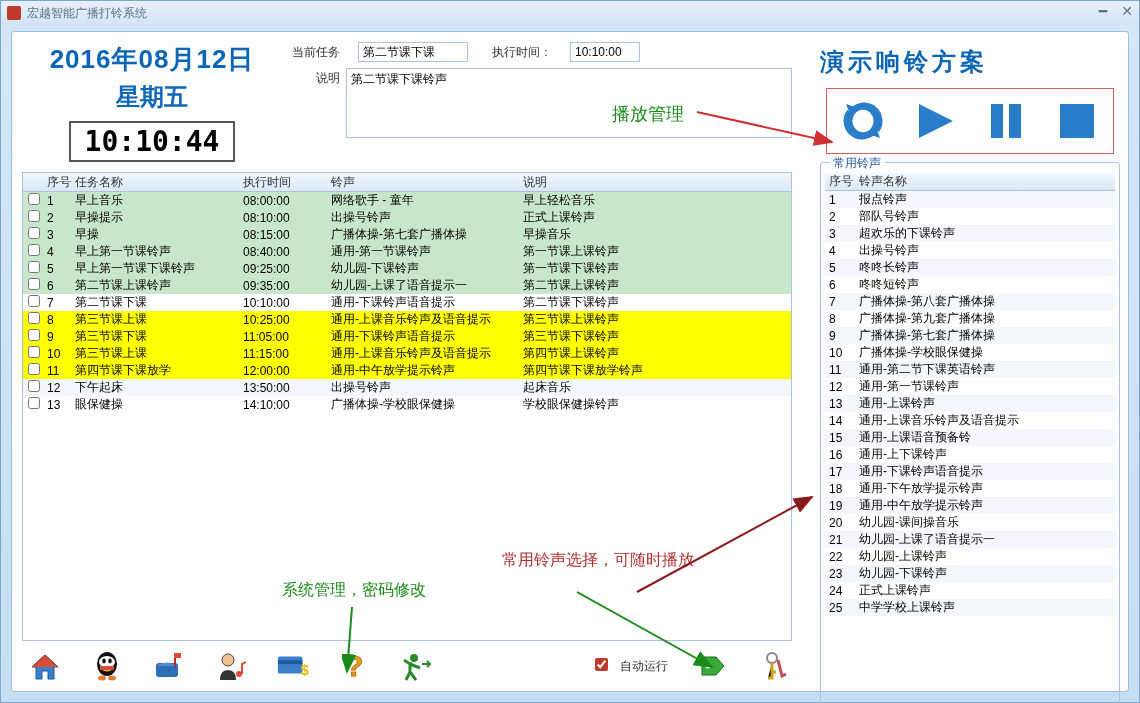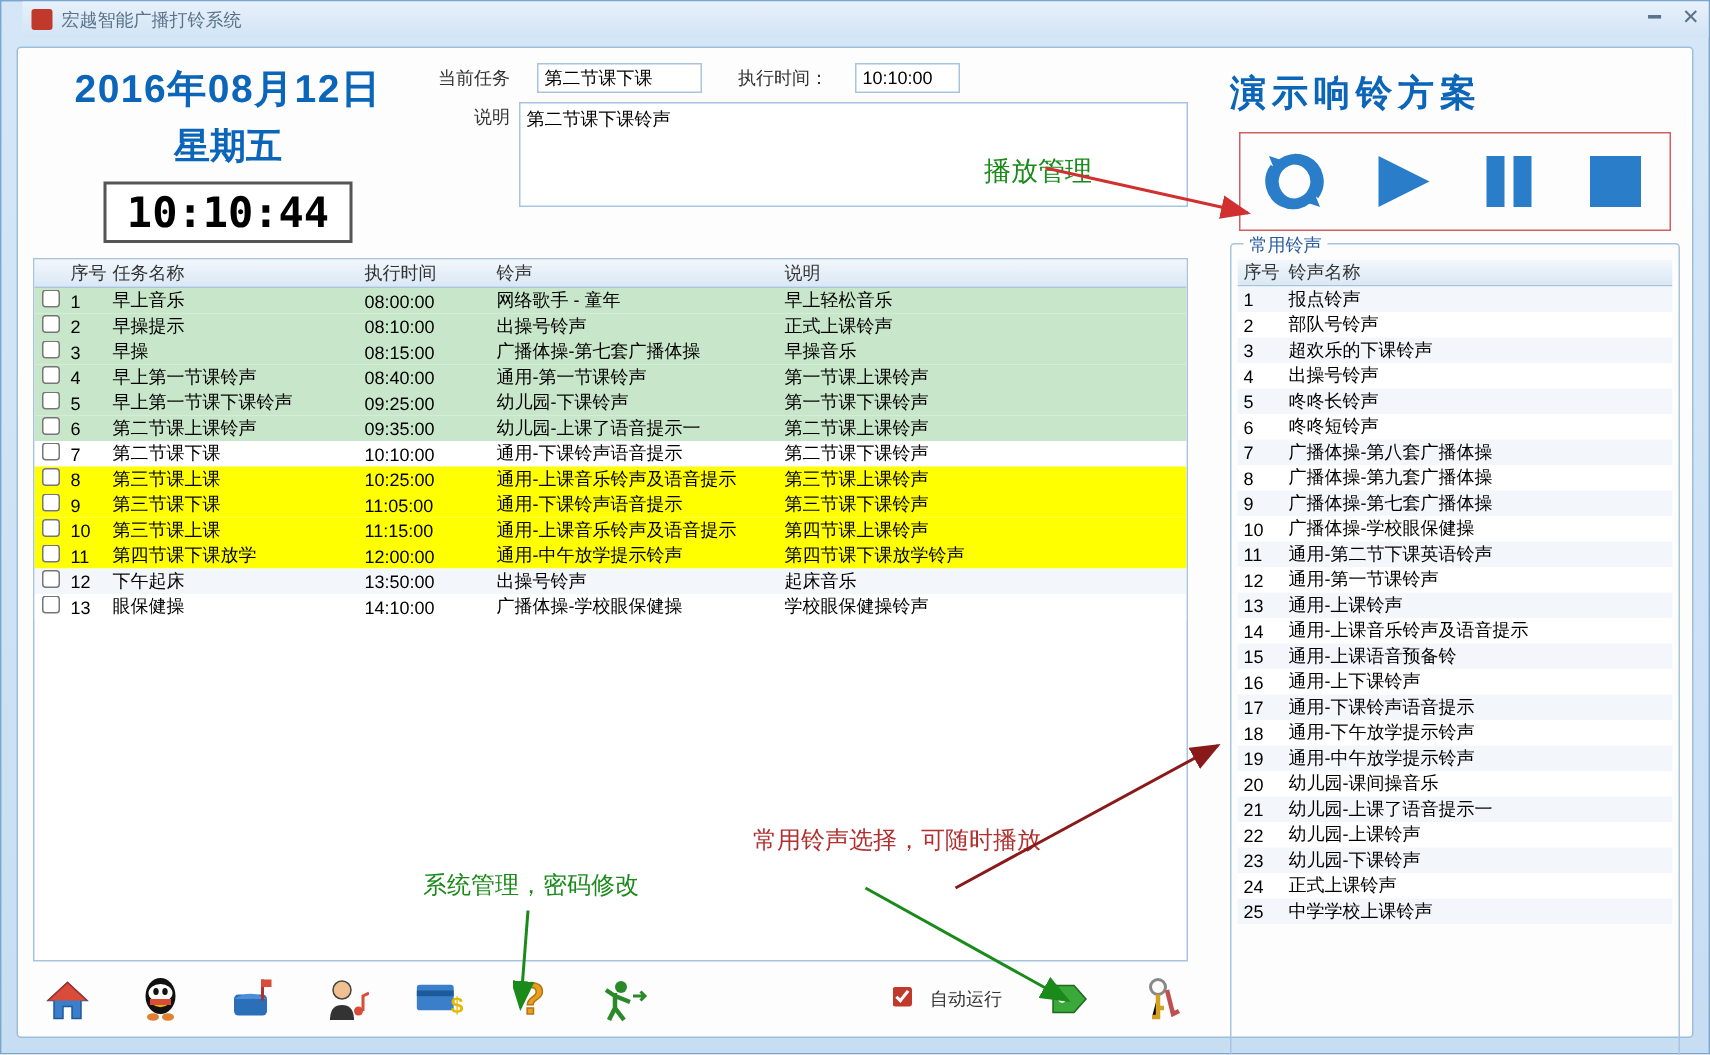--- a/index.html
+++ b/index.html
@@ -1,17 +1,17 @@
 <!DOCTYPE html>
 <html><head>
 <meta charset="utf-8">
 <style>
 * { box-sizing: border-box; margin: 0; padding: 0; font-family: "Microsoft YaHei", SimSun, sans-serif; }
 body { background: #eaf2fa; width: 1140px; height: 703px; overflow: hidden; }
-.window { width: 1140px; height: 703px; background: linear-gradient(#d5e7f7,#c7def2); border: 1px solid #7aa7d0; position: relative; padding-left: 14px; }
+.window { width: 1140px; height: 703px; background: linear-gradient(#d5e7f7,#c7def2); border: 1px solid #7aa7d0; position: relative; }
 .titlebar { height: 24px; background: linear-gradient(#e8f1fb,#d2e4f5); display: flex; align-items: center; padding: 0 6px; color: #5a738b; font-size: 12px; }
 .titlebar .icon { width: 14px; height: 14px; background: #c0392b; border-radius: 2px; margin-right: 6px; }
 .winbtns { position: absolute; right: 6px; top: 2px; display: flex; gap: 14px; color: #5a738b; font-size: 14px; }
 .winbtns span { cursor: pointer; }
 .content { position: absolute; top: 30px; left: 10px; right: 10px; bottom: 10px; background: #fdfdfe; border: 1px solid #9cbfde; border-radius: 3px; }
 .left { position: absolute; left: 0; top: 0; width: 790px; bottom: 0; }
 .right { position: absolute; right: 8px; top: 8px; width: 300px; bottom: 8px; }
 
 
 .datebox { position: absolute; left: 15px; top: 10px; width: 250px; text-align: center; }
@@ -22,21 +22,21 @@
 .taskinfo { position: absolute; left: 280px; top: 10px; right: 10px; }
 .row1 { display: flex; align-items: center; gap: 18px; font-size: 12px; color: #333; }
 .row1 input { border: 1px solid #a8c4de; height: 20px; padding: 0 4px; font-size: 12px; }
 .row1 .fld1 { width: 110px; }
 .row1 .lbl2 { margin-left: 6px; }
 .row1 .fld2 { width: 70px; }
 .row2 { display: flex; margin-top: 6px; gap: 6px; }
 .row2 .lbl { font-size: 12px; color: #333; padding-top: 2px; width: 48px; text-align: right; }
 .row2 textarea { flex: 1; height: 70px; border: 1px solid #a8c4de; font-size: 12px; padding: 2px 4px; resize: none; }
 
-.annot-play { position: absolute; left: 600px; top: 70px; color: #1a8a1a; font-size: 18px; margin-left: 44px; }
+.annot-play { position: absolute; left: 600px; top: 70px; color: #1a8a1a; font-size: 18px; }
 
 
 .tasktable { position: absolute; left: 10px; top: 140px; right: 10px; bottom: 50px; border: 1px solid #a8c4de; background: #fff; overflow: hidden; }
 .thead, .trow { display: flex; font-size: 12px; align-items: center; height: 17px; }
 .thead { background: linear-gradient(#f2f7fc,#dae8f5); border-bottom: 1px solid #a8c4de; font-weight: normal; color: #333; height: 19px; }
 .col-ck { width: 22px; text-align: center; }
 .col-idx { width: 30px; padding-left: 2px; }
 .col-name { width: 168px; }
 .col-time { width: 88px; }
 .col-bell { width: 192px; }

